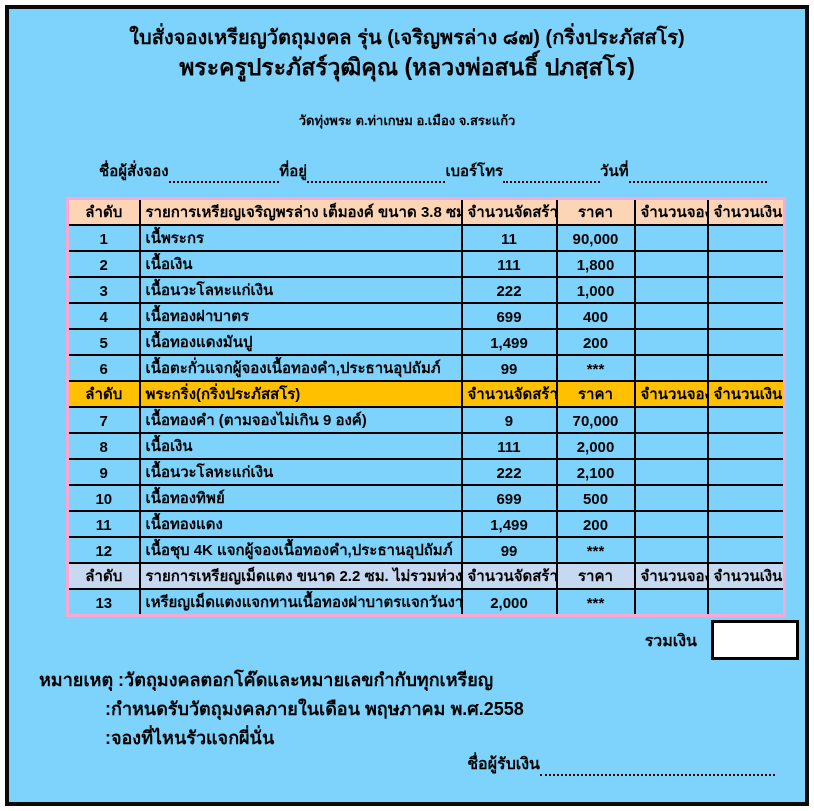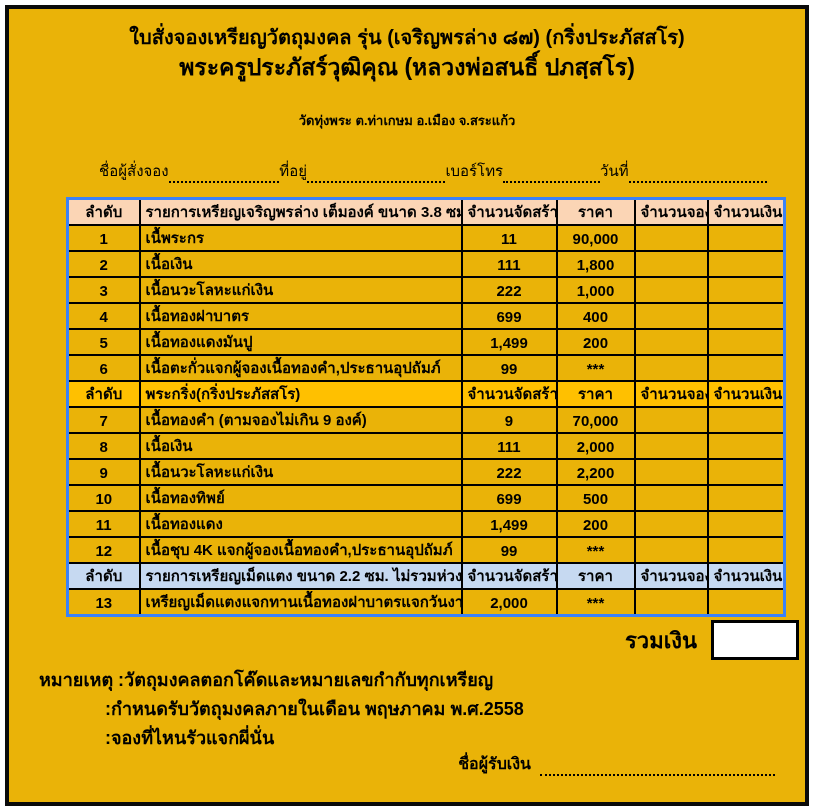--- a/index.html
+++ b/index.html
@@ -4,34 +4,34 @@
 <style>
   html,body{margin:0;padding:0;background:#fff;}
   body{
     width:814px;height:811px;position:relative;
     font-family:"Liberation Sans","DejaVu Sans",sans-serif;
     color:#000;
   }
   .page{
     position:absolute;inset:5px;
     border:4px solid #0a0a0a;
-    background:#eab308;
+    background:#7dd3fc;
     box-sizing:border-box;
     overflow:hidden;
   }
   
   .titles{text-align:center;margin-top:16px;}
   .title-1{font-size:20px;font-weight:bold;line-height:1.2;}
   .title-2{font-size:23px;font-weight:bold;}
   .title-3{font-size:13px;font-weight:bold;margin-top:25px;}
   
   .form-line{
     display:flex;align-items:flex-end;
     margin:30px 38px 4px 90px;
-    font-size:15px;font-weight:normal;height:22px;
+    font-size:15px;font-weight:bold;height:22px;
   }
   .form-line .lbl{white-space:nowrap;}
   .dots{
     display:inline-block;border-bottom:2px dotted #000;
     height:15px;min-width:20px;
   }
   .grow-a{flex-grow:120;}
   .grow-b{flex-grow:150;}
   .grow-c{flex-grow:105;}
   .grow-d{flex-grow:150;}
@@ -44,42 +44,42 @@
   }
   table.order td{
     border:2px solid #000;
     height:26px;
     padding:0 5px;
     font-size:15px;font-weight:bold;
     text-align:center;
     white-space:nowrap;overflow:hidden;
     box-sizing:border-box;
   }
-  table.order{border:3px solid #3b82f6;}
+  table.order{border:3px solid #f9a8d4;}
   table.order td.left{text-align:left;}
   tr.head-0 td{background:var(--sec1,#FBD5B5);}
   tr.head-1 td{background:var(--sec2,#FFC000);}
   tr.head-2 td{background:var(--sec3,#C6D9F1);}
   
   .total-row{
     width:733px;margin-left:57px;
     display:flex;justify-content:flex-end;align-items:center;
     margin-top:3px;
   }
-  .total-label{font-size:22px;font-weight:bold;margin-right:14px;}
+  .total-label{font-size:16px;font-weight:bold;margin-right:14px;}
   .total-box{
     width:82px;height:34px;border:3px solid #000;background:#fff;
   }
   
   .notes{margin:6px 0 0 30px;font-size:18px;font-weight:bold;line-height:1.6;}
   .notes .cont{margin-left:66px;}
   
   .receiver{
     display:flex;align-items:flex-end;justify-content:flex-end;
-    margin:2px 30px 0 0;font-size:16px;font-weight:bold;height:22px;gap:9px;
+    margin:2px 30px 0 0;font-size:16px;font-weight:bold;height:22px;
   }
   .receiver .dots{width:235px;}
 </style>
 </head>
 <body>
 
 <div class="page">
 
   <div class="titles">
     <div class="title-1">ใบสั่งจองเหรียญวัตถุมงคล  รุ่น  (เจริญพรล่าง ๘๗) (กริ่งประภัสสโร)</div>
@@ -185,21 +185,21 @@
           <td class="left">เนื้อเงิน</td>
           <td>111</td>
           <td>2,000</td>
           <td></td>
           <td></td>
         </tr>
         <tr>
           <td>9</td>
           <td class="left">เนื้อนวะโลหะแก่เงิน</td>
           <td>222</td>
-          <td>2,200</td>
+          <td>2,100</td>
           <td></td>
           <td></td>
         </tr>
         <tr>
           <td>10</td>
           <td class="left">เนื้อทองทิพย์</td>
           <td>699</td>
           <td>500</td>
           <td></td>
           <td></td>

